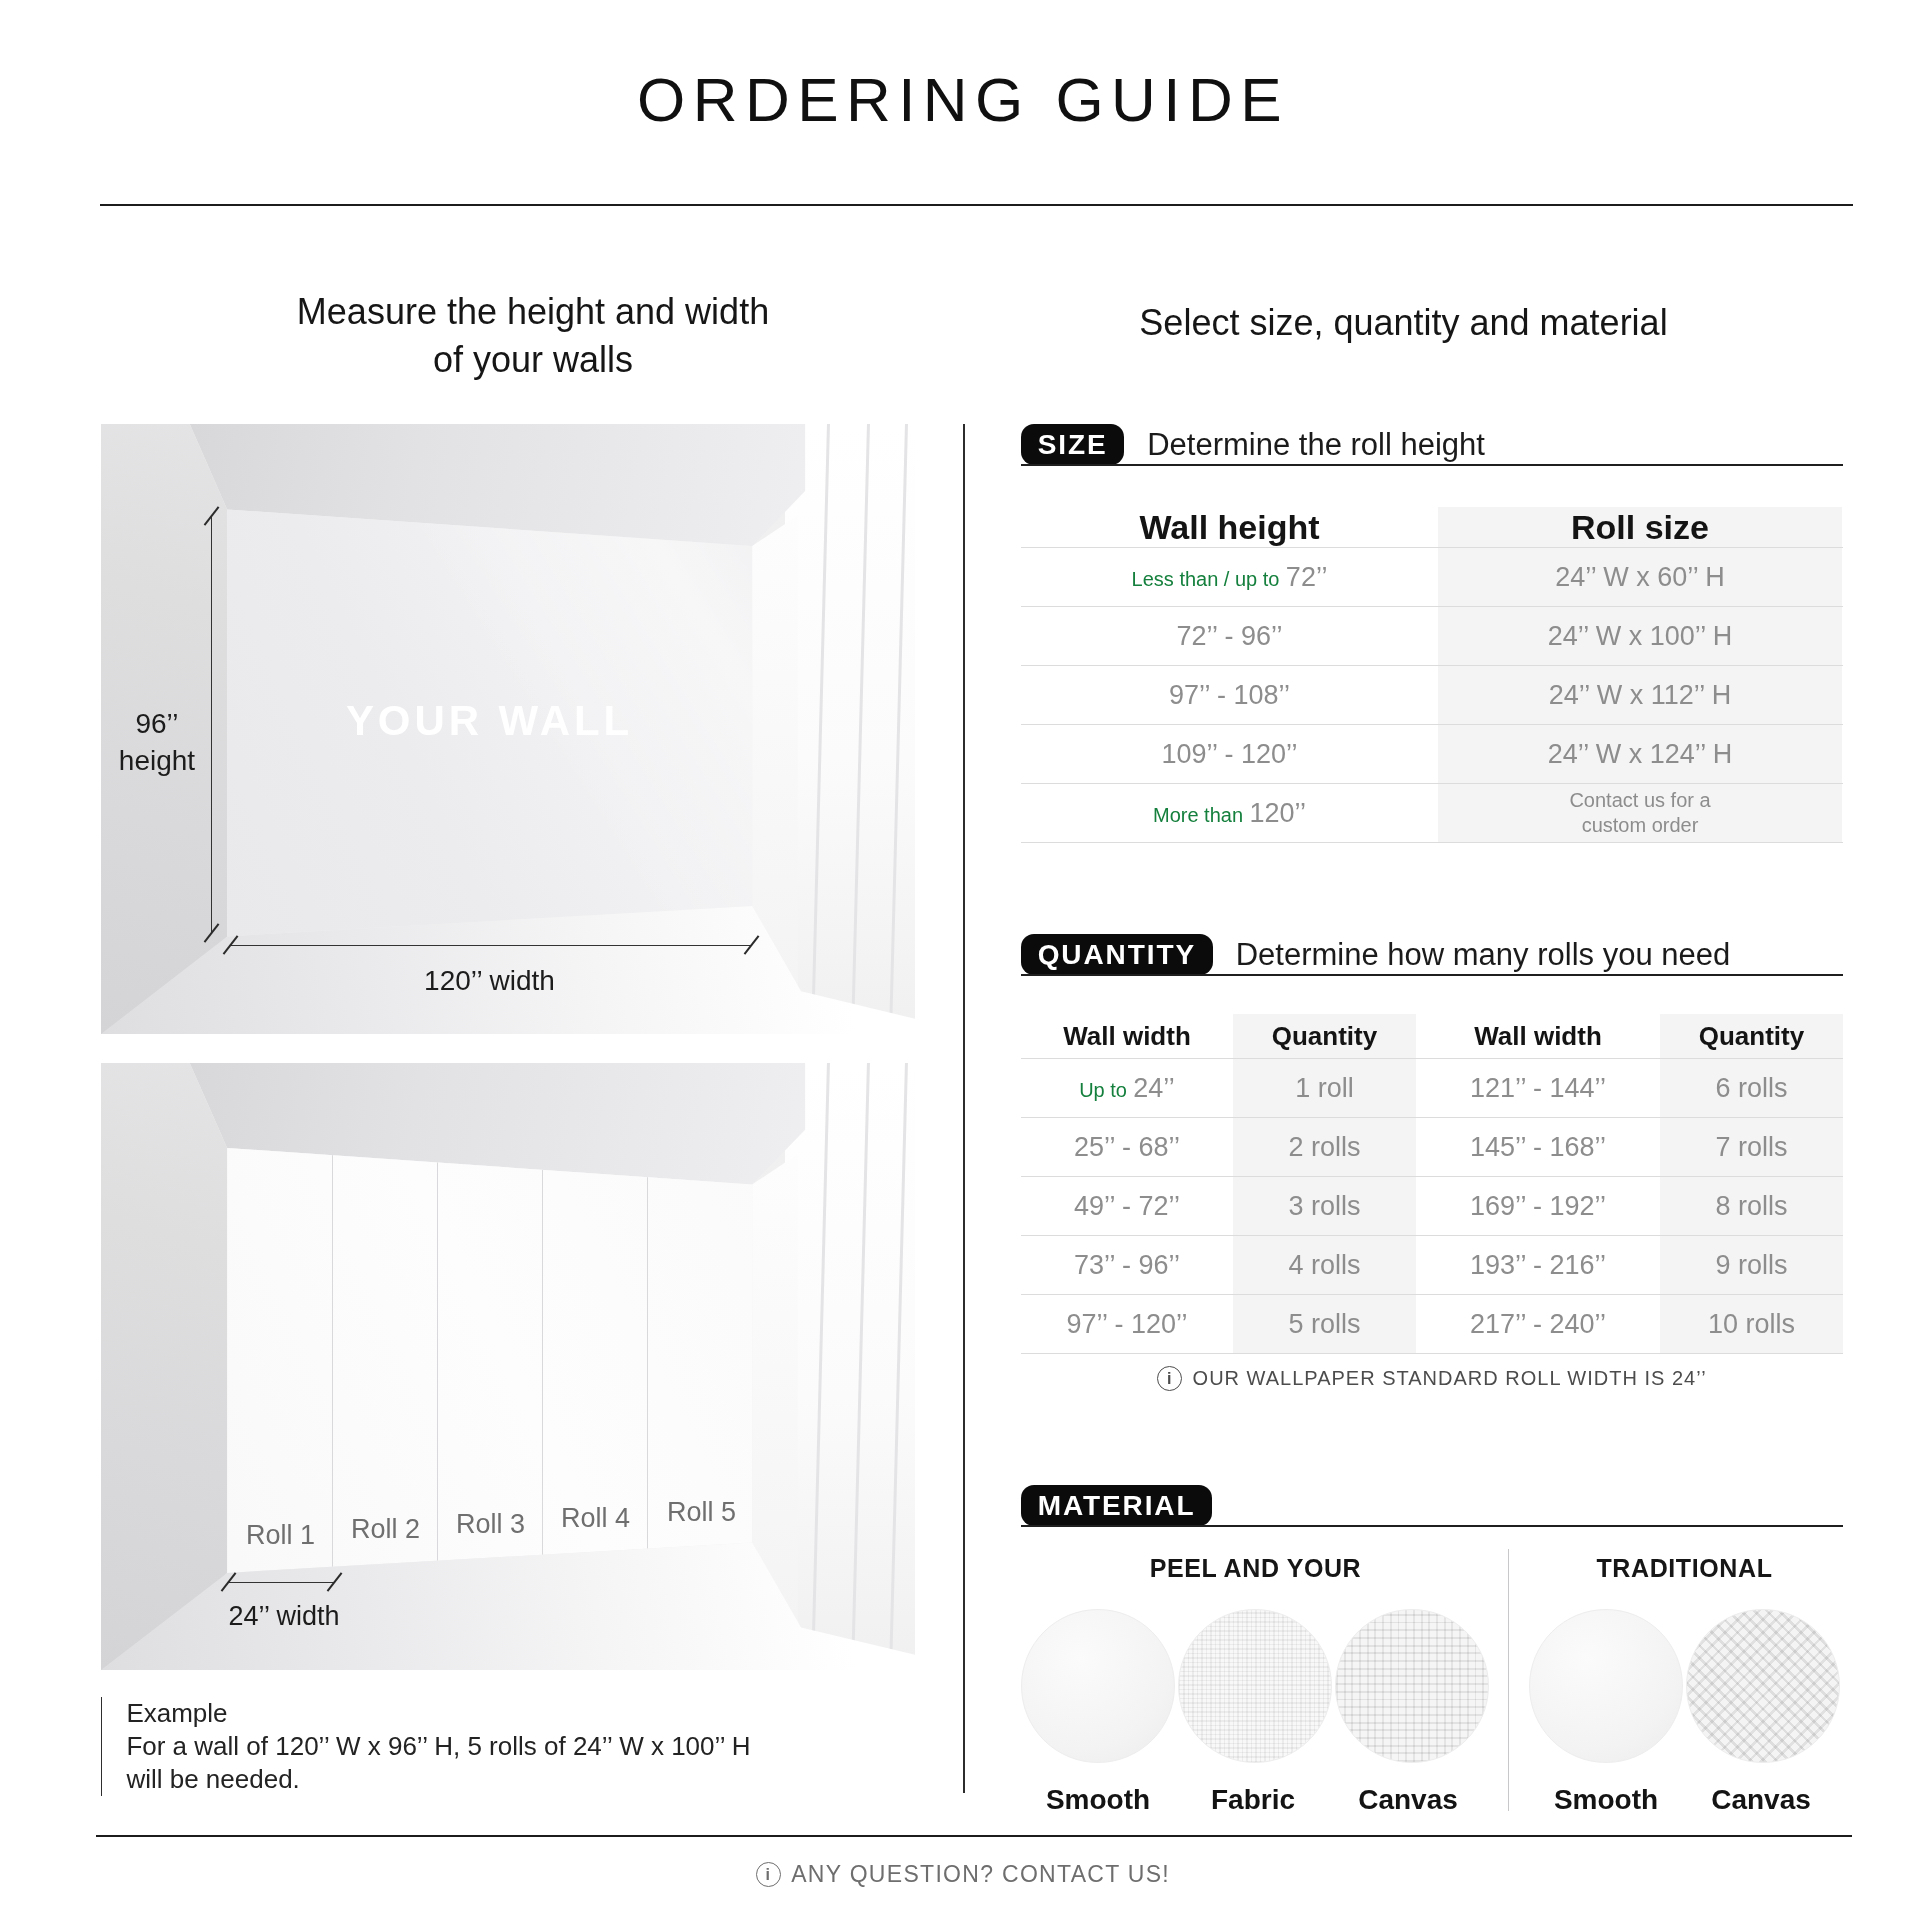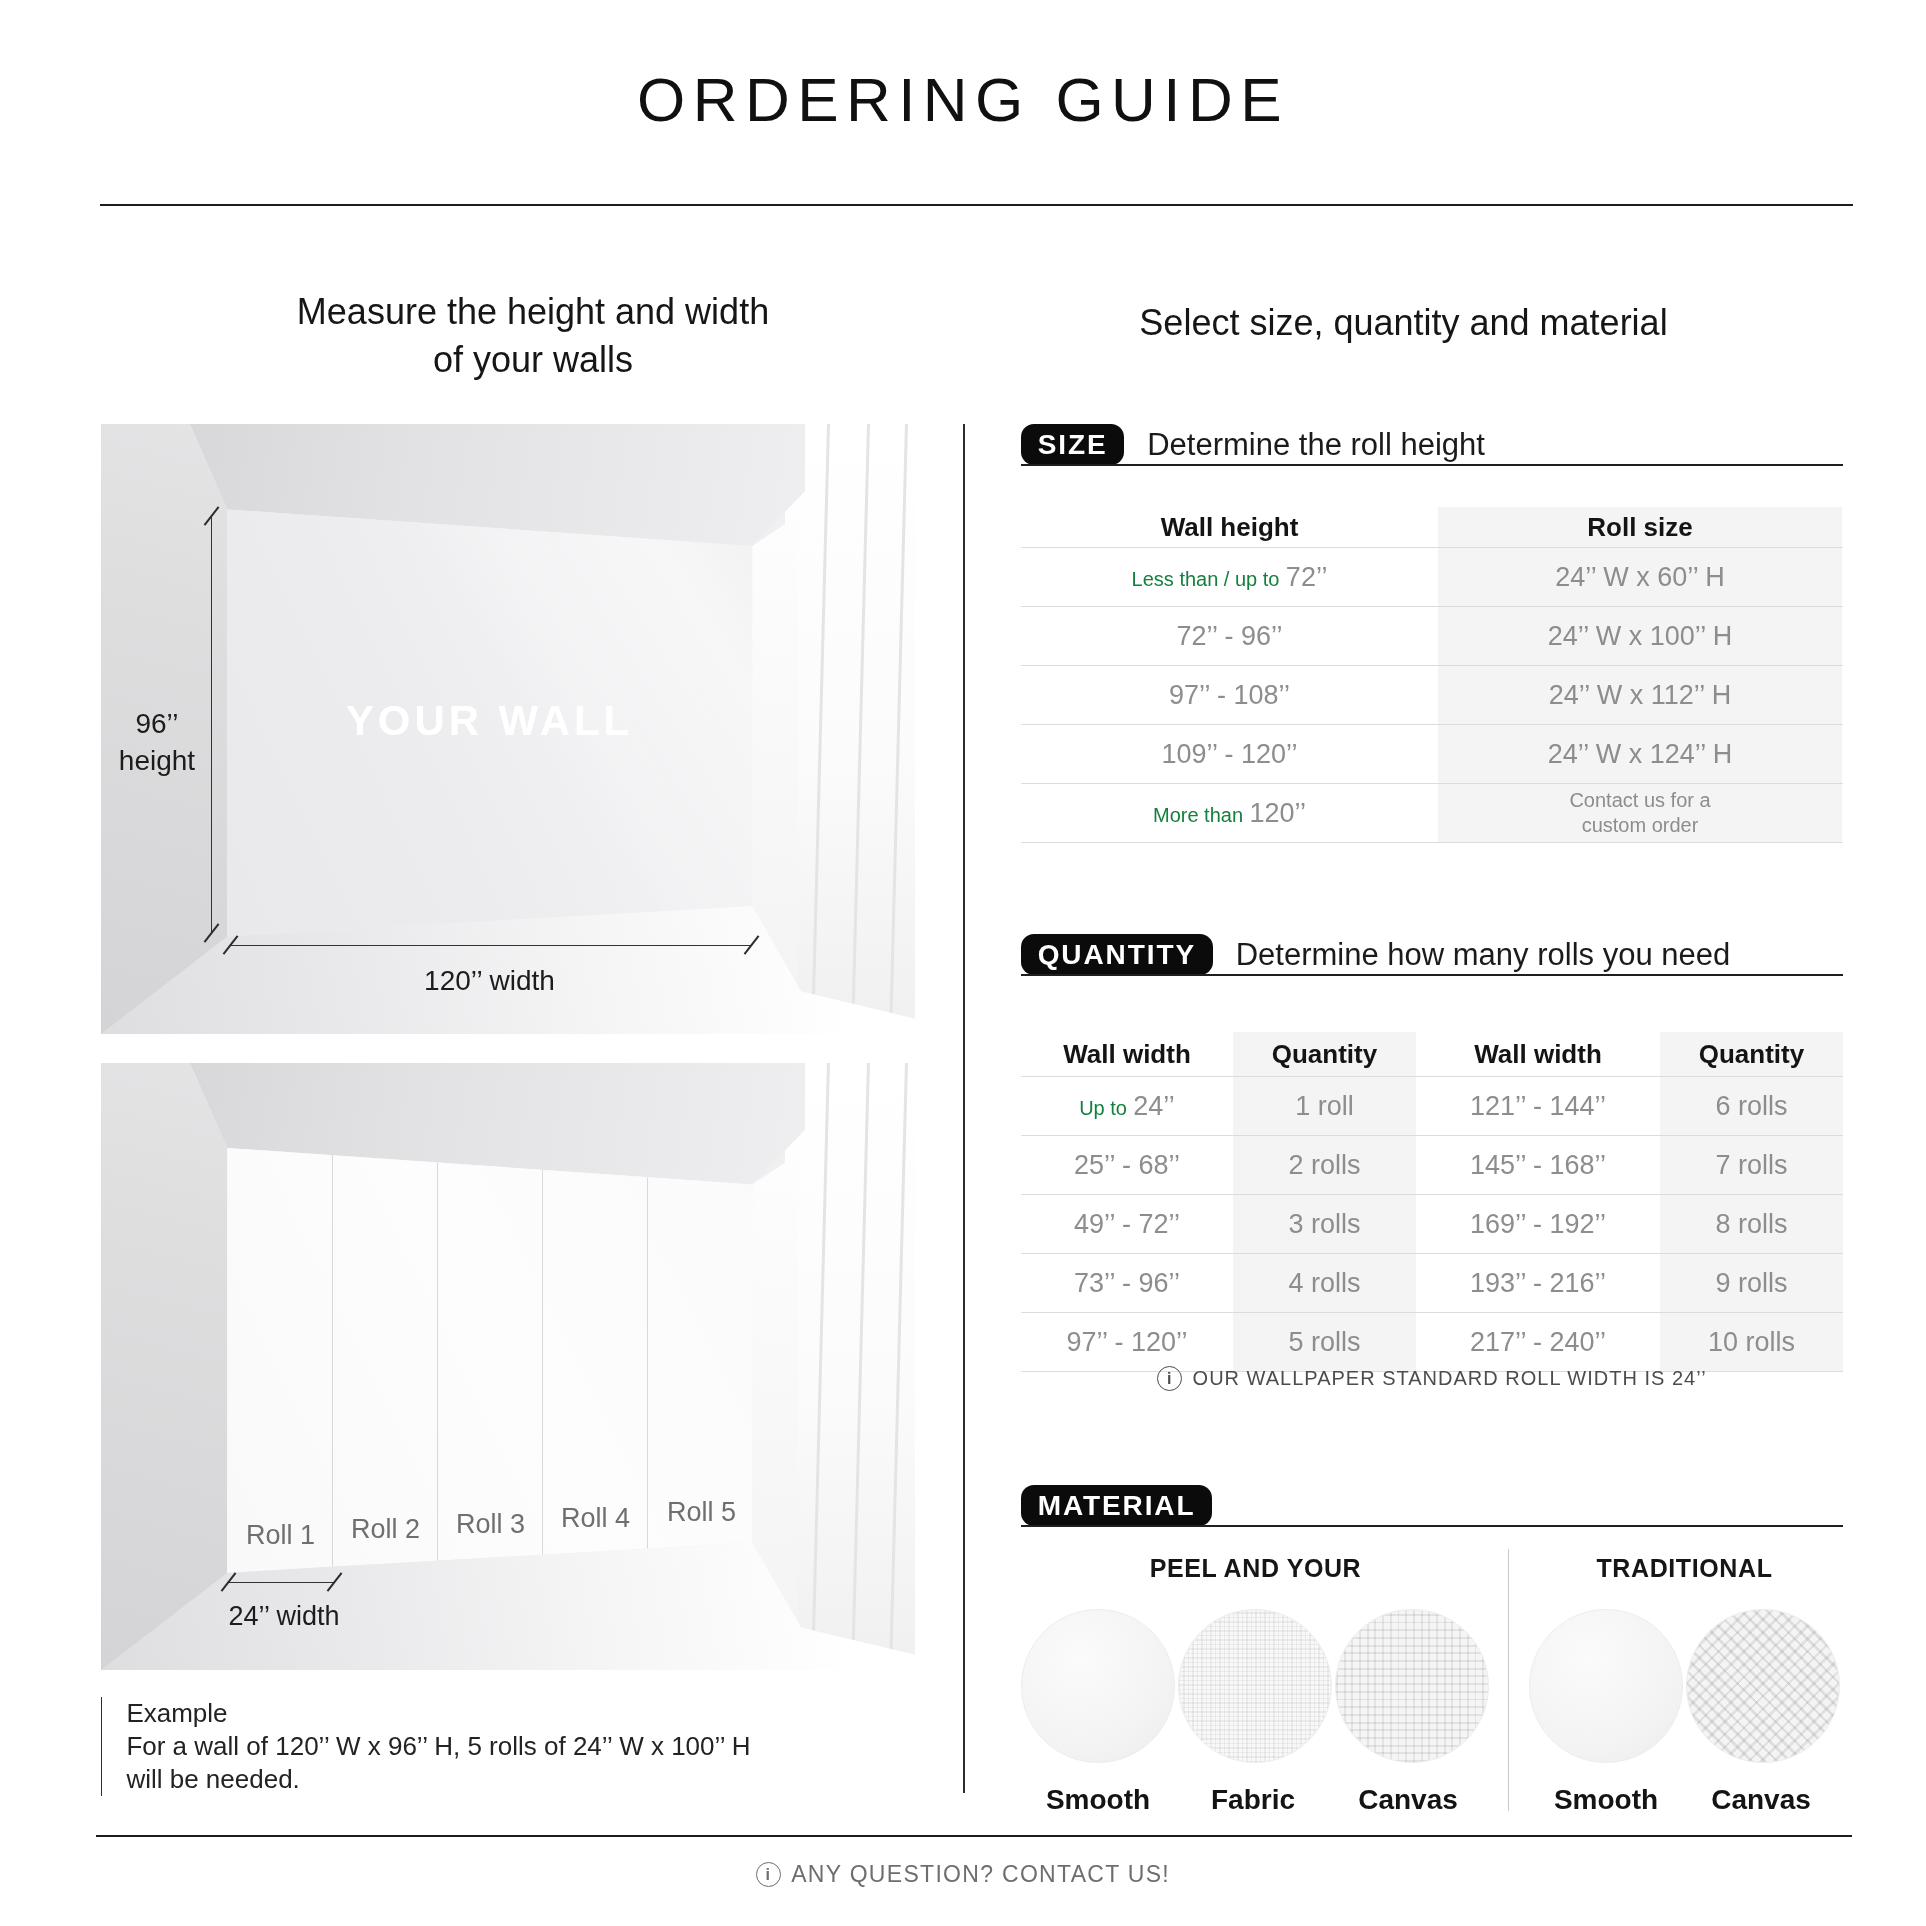--- a/index.html
+++ b/index.html
@@ -80,27 +80,27 @@
   .hr2{position:absolute;left:1021px;width:822px;height:1.9px;background:#1f1f1f;}
   .size-hr{top:464px}.qty-hr{top:974px}.mat-hr{top:1525px}
 
   
   .size-table{position:absolute;left:1021px;top:507px;width:822px;border-bottom:1.3px solid #dcdcdc;}
   .size-table .bg{position:absolute;left:417px;top:0;bottom:0;width:404px;background:#f4f4f5;}
   .thead{display:flex;height:40px;align-items:center;position:relative;}
   .trow{display:flex;height:58px;align-items:center;border-top:1.3px solid #dcdcdc;position:relative;}
   .c1{width:417px;text-align:center;}
   .c2{width:404px;text-align:center;}
-  .thead .c1,.thead .c2{font-size:26px;font-weight:700;color:#141414;}
+  .thead .c1,.thead .c2{font-size:34px;font-weight:700;color:#141414;}
   .cellv{font-size:27px;color:#8d8d8d;}
   .pre{font-size:20px;color:#15803d;margin-right:6.4px;}
   .small2{font-size:20px;line-height:25px;color:#8d8d8d;}
 
   
-  .qty-table{position:absolute;left:1021px;top:1014px;width:822px;border-bottom:1.3px solid #dcdcdc;margin-top:18px;}
+  .qty-table{position:absolute;left:1021px;top:1014px;width:822px;border-bottom:1.3px solid #dcdcdc;}
   .qty-table .bgA{position:absolute;left:212px;width:183px;top:0;bottom:0;background:#f4f4f5;}
   .qty-table .bgB{position:absolute;left:639px;width:183px;top:0;bottom:0;background:#f4f4f5;}
   .qhead{display:flex;height:44px;align-items:center;position:relative;}
   .qrow{display:flex;height:58px;align-items:center;border-top:1.3px solid #dcdcdc;position:relative;}
   .qc1{width:212px;text-align:center}.qc2{width:183px;text-align:center}
   .qc3{width:244px;text-align:center}.qc4{width:183px;text-align:center}
   .qhead span{font-size:26px;font-weight:700;color:#141414;}
 
   .note{position:absolute;left:1021px;top:1366px;width:822px;display:flex;align-items:center;
         justify-content:center;gap:10.3px;font-size:20px;letter-spacing:1px;color:#4c4c4c;}

